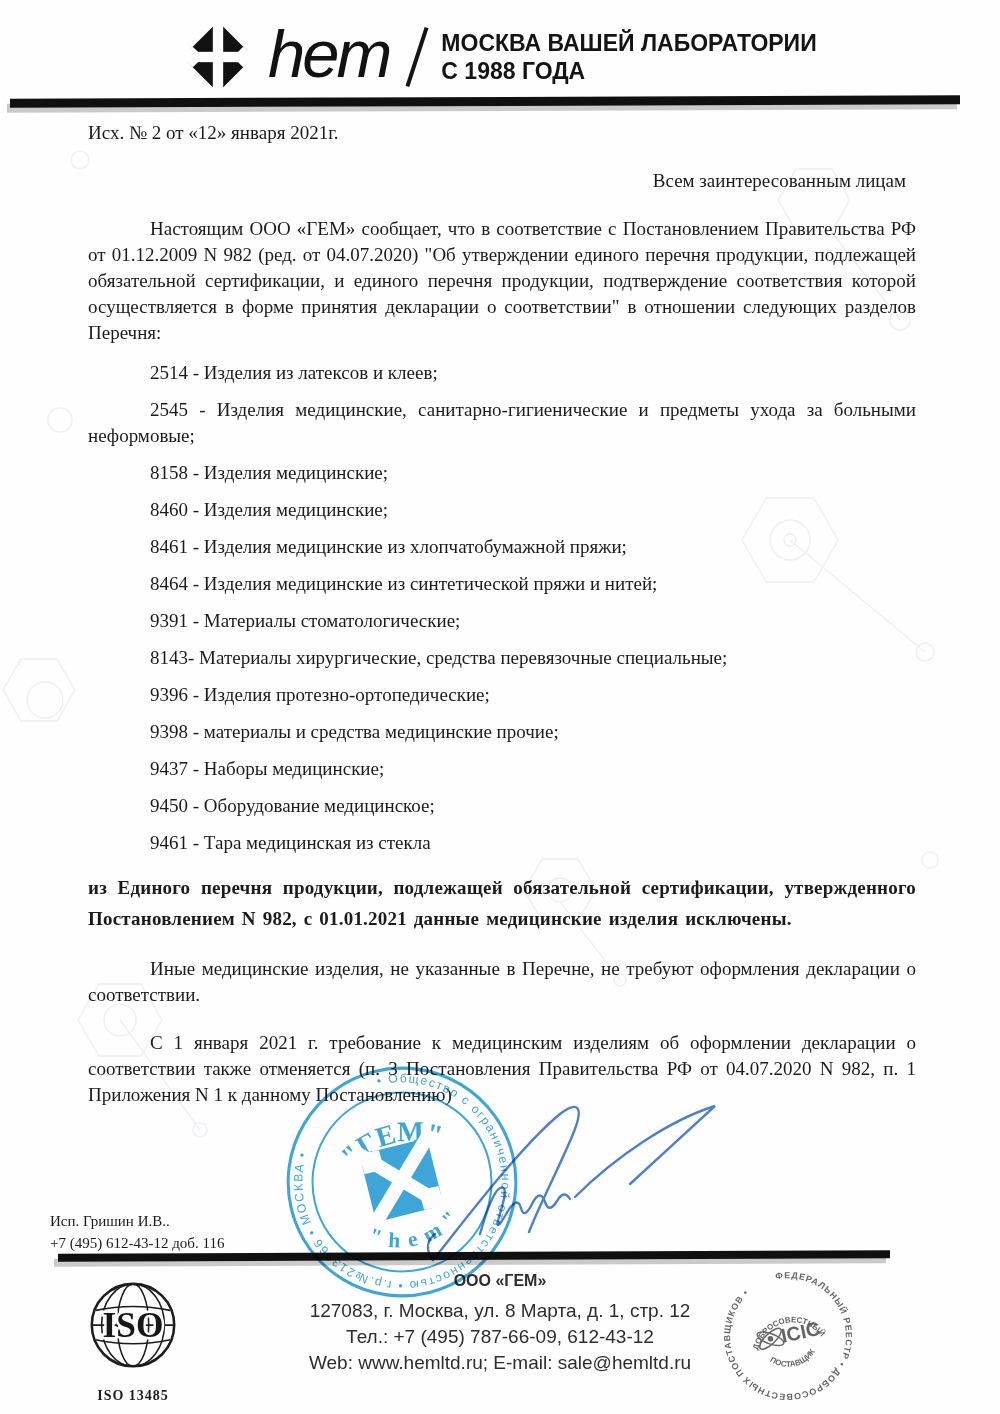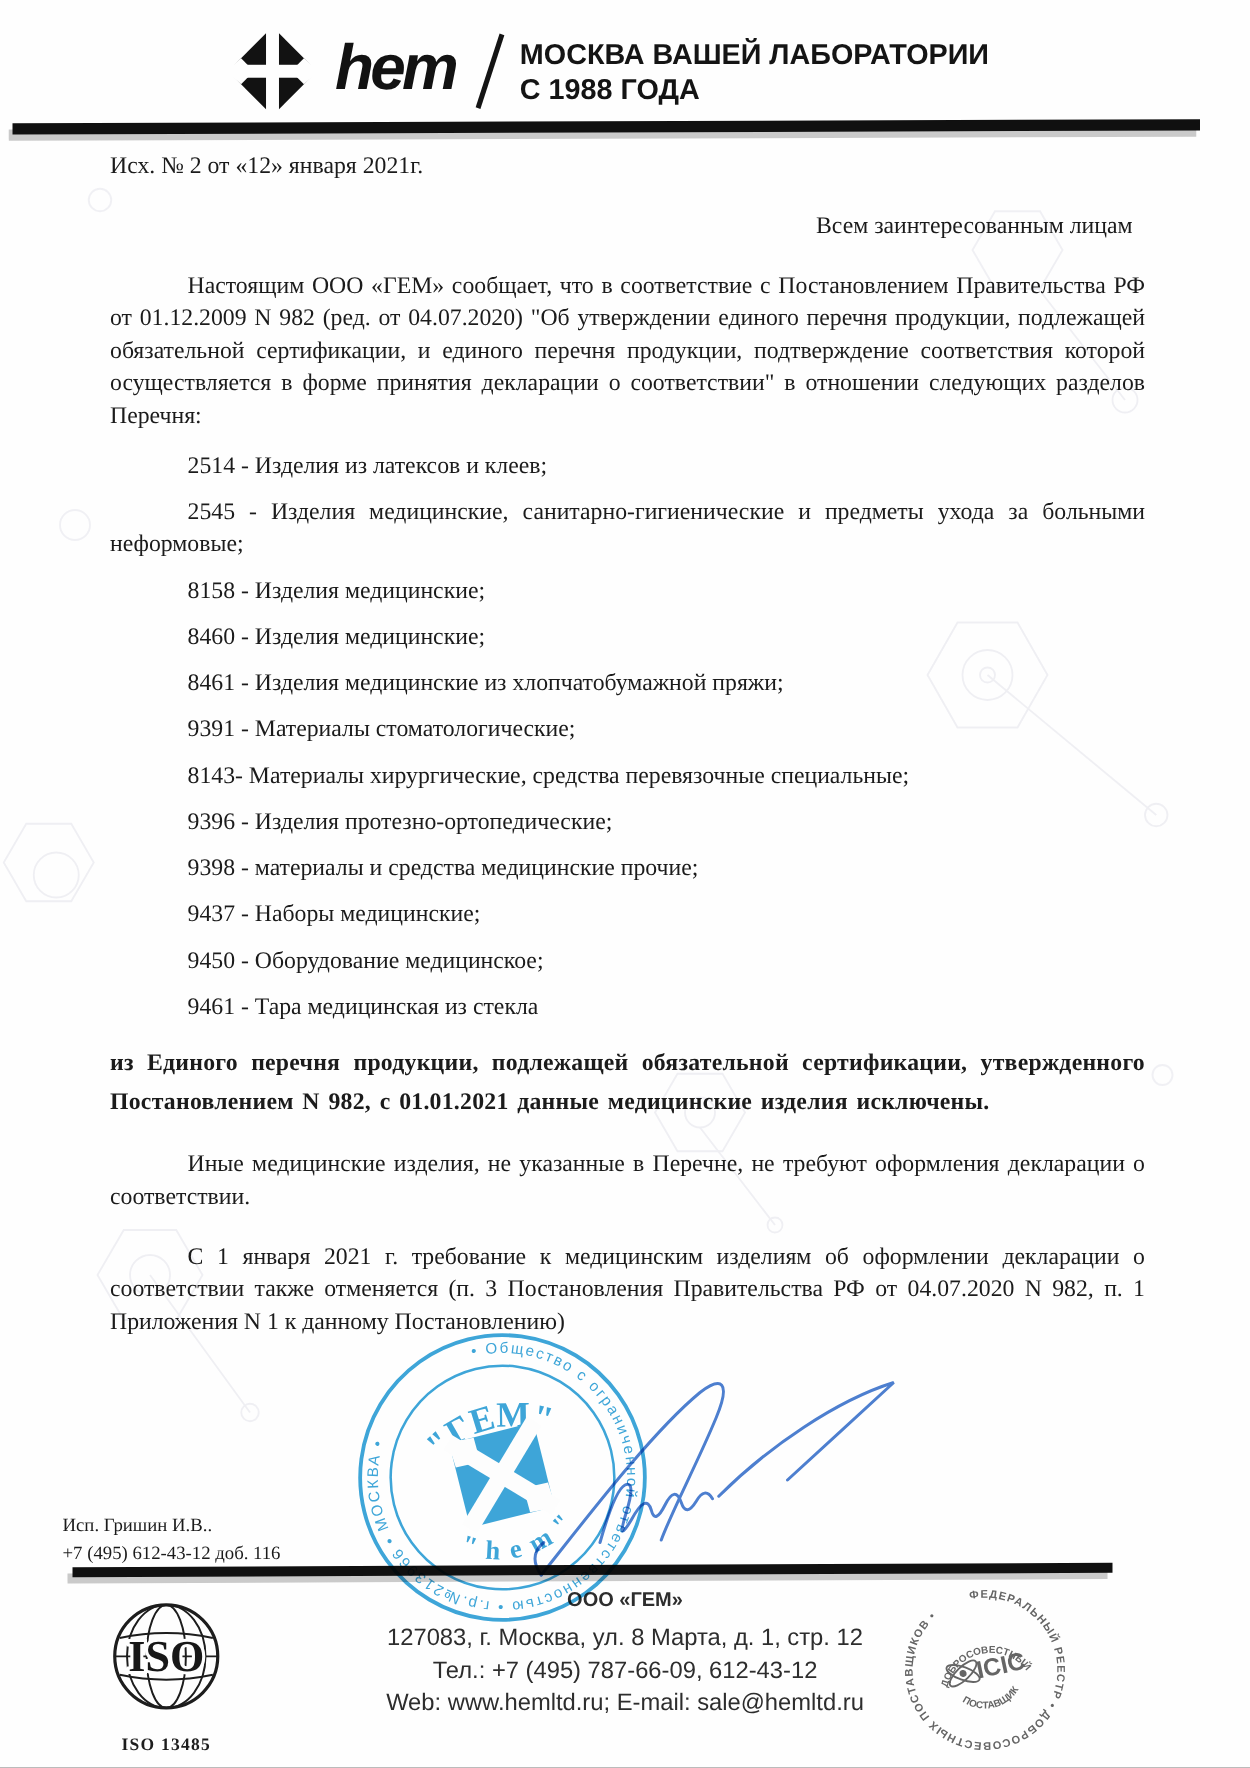--- a/index.html
+++ b/index.html
@@ -3,22 +3,22 @@
 <meta charset="utf-8">
 <style>
   html,body{margin:0;padding:0;background:#888;}
   .page{position:relative;width:1000px;height:1414px;background:#fefefe;overflow:hidden;
         font-family:"Liberation Serif",serif;color:#1b1b1b;}
   
   .watermark{position:absolute;inset:0;z-index:0;}
   
   .header{position:absolute;top:20px;left:178px;display:flex;align-items:center;z-index:2;}
   .logo-mark{width:80px;height:74px;margin-right:10px;}
-  .logo-word{font-family:"Liberation Sans",sans-serif;font-weight:bold;font-style:italic;
-             font-size:51px;letter-spacing:-3px;color:#121212;line-height:1;margin-top:-8px;}
+  .logo-word{font-family:"Liberation Sans",sans-serif;font-weight:normal;font-style:italic;
+             font-size:67px;letter-spacing:-3px;color:#121212;line-height:1;margin-top:-8px;}
   .slash{width:4px;height:62px;background:#141414;transform:rotate(18deg);margin:0 22px 0 26px;}
   .tagline{font-family:"Liberation Sans",sans-serif;font-weight:bold;font-size:23px;
            line-height:1.22;color:#141414;letter-spacing:0;}
   .bar{position:absolute;height:9px;background:#101010;z-index:1;}
   .bar-top{top:97px;left:10px;width:950px;transform:rotate(-0.2deg);
            box-shadow:-3px 5px 0 rgba(140,140,140,.45);}
   .bar-bottom{top:1252px;left:58px;width:832px;height:8px;transform:rotate(-0.25deg);
            box-shadow:-4px 5px 0 rgba(150,150,150,.5);}
   
   .content{position:absolute;top:104px;left:88px;width:828px;z-index:2;
@@ -102,20 +102,21 @@
     <p class="ref">Исх. № 2 от «12» января 2021г.</p>
     <p class="addressee">Всем заинтересованным лицам</p>
     <p class="para">Настоящим ООО «ГЕМ» сообщает, что в соответствие с Постановлением Правительства РФ от 01.12.2009 N 982 (ред. от 04.07.2020) "Об утверждении единого перечня продукции, подлежащей обязательной сертификации, и единого перечня продукции, подтверждение соответствия которой осуществляется в форме принятия декларации о соответствии" в отношении следующих разделов Перечня:</p>
 
     <div class="list" id="items-list">
         <p class="item">2514 - Изделия из латексов и клеев;</p>
         <p class="item">2545 - Изделия медицинские, санитарно-гигиенические и предметы ухода за больными неформовые;</p>
         <p class="item">8158 - Изделия медицинские;</p>
         <p class="item">8460 - Изделия медицинские;</p>
         <p class="item">8461 - Изделия медицинские из хлопчатобумажной пряжи;</p>
+        <p class="item">8464 - Изделия медицинские из синтетической пряжи и нитей;</p>
         <p class="item">9391 - Материалы стоматологические;</p>
         <p class="item">8143- Материалы хирургические, средства перевязочные специальные;</p>
         <p class="item">9396 - Изделия протезно-ортопедические;</p>
         <p class="item">9398 - материалы и средства медицинские прочие;</p>
         <p class="item">9437 - Наборы медицинские;</p>
         <p class="item">9450 - Оборудование медицинское;</p>
         <p class="item">9461 - Тара медицинская из стекла</p>
       </div>
 
     <p class="emphasis">из Единого перечня продукции, подлежащей обязательной сертификации, утвержденного Постановлением N 982, с 01.01.2021 данные медицинские изделия исключены.</p>

